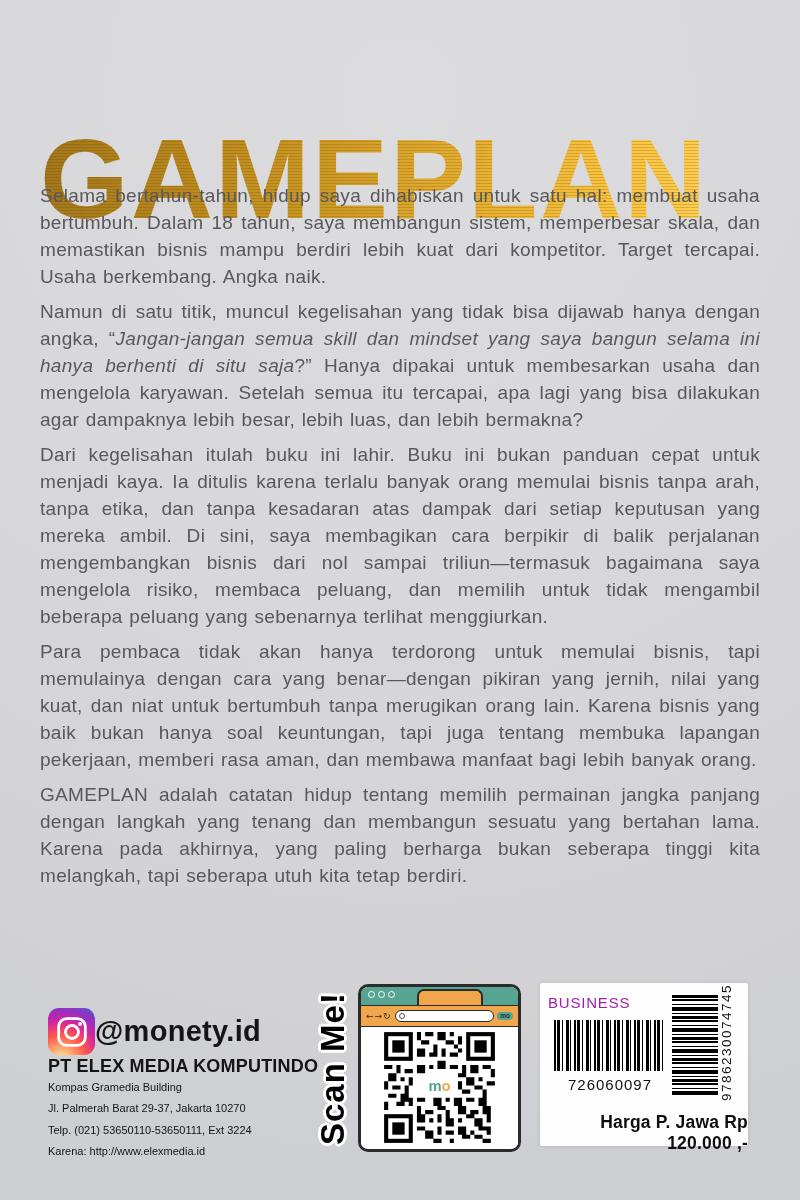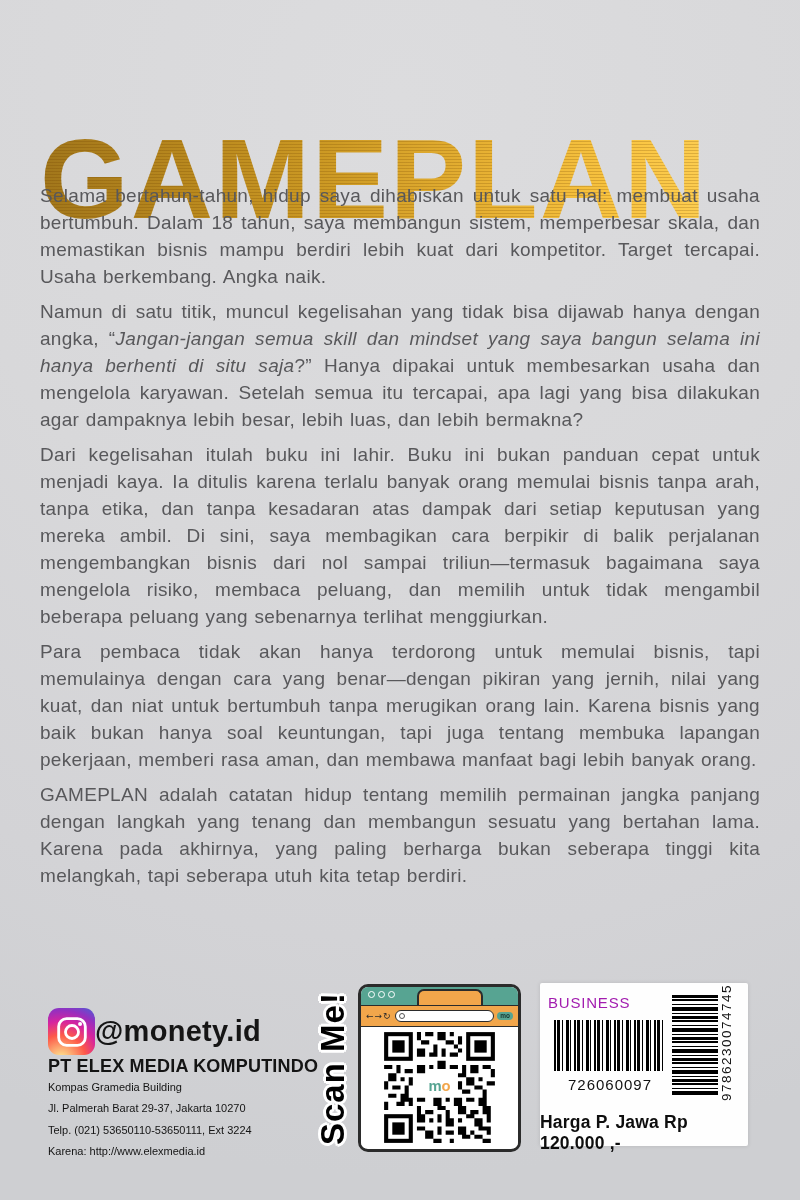--- a/index.html
+++ b/index.html
@@ -80,21 +80,21 @@
   .bc-num{position:absolute;top:93px;left:8px;width:124px;text-align:center;font-size:15px;letter-spacing:1px;color:#111;}
   .bc-vert{
     position:absolute;left:132px;top:12px;width:46px;height:102px;
     background:repeating-linear-gradient(180deg,#000 0 3px,#fff 3px 4px,#000 4px 6px,#fff 6px 9px,#000 9px 10px,#fff 10px 12px,#000 12px 16px,#fff 16px 18px,#000 18px 19px,#fff 19px 21px);
   }
   .bc-isbn{
     position:absolute;left:179px;top:6px;height:112px;
     writing-mode:vertical-rl;transform:rotate(180deg);
     font-size:13.5px;letter-spacing:1.5px;color:#111;
   }
-  .bc-price{position:absolute;top:129px;left:0;width:100%;text-align:left;font-size:17.5px;font-weight:700;color:#0e0e0e;letter-spacing:.2px;}
+  .bc-price{position:absolute;top:129px;left:0;width:100%;text-align:right;font-size:17.5px;font-weight:700;color:#0e0e0e;letter-spacing:.2px;}
 </style>
 </head>
 <body>
 
 <h1 class="title">GAMEPLAN</h1>
 
 <div class="copy">
   <p><span>Selama bertahun-tahun, hidup saya dihabiskan untuk satu hal: membuat usaha bertumbuh. Dalam 18 tahun, saya membangun sistem, memperbesar skala, dan memastikan bisnis mampu berdiri lebih kuat dari kompetitor. Target tercapai. Usaha berkembang. Angka naik.</span></p>
   <p><span>Namun di satu titik, muncul kegelisahan yang tidak bisa dijawab hanya dengan angka, “</span><span class="it">Jangan-jangan semua skill dan mindset yang saya bangun selama ini hanya berhenti di situ saja</span><span>?” Hanya dipakai untuk membesarkan usaha dan mengelola karyawan. Setelah semua itu tercapai, apa lagi yang bisa dilakukan agar dampaknya lebih besar, lebih luas, dan lebih bermakna?</span></p>
   <p><span>Dari kegelisahan itulah buku ini lahir. Buku ini bukan panduan cepat untuk menjadi kaya. Ia ditulis karena terlalu banyak orang memulai bisnis tanpa arah, tanpa etika, dan tanpa kesadaran atas dampak dari setiap keputusan yang mereka ambil. Di sini, saya membagikan cara berpikir di balik perjalanan mengembangkan bisnis dari nol sampai triliun—termasuk bagaimana saya mengelola risiko, membaca peluang, dan memilih untuk tidak mengambil beberapa peluang yang sebenarnya terlihat menggiurkan.</span></p>

